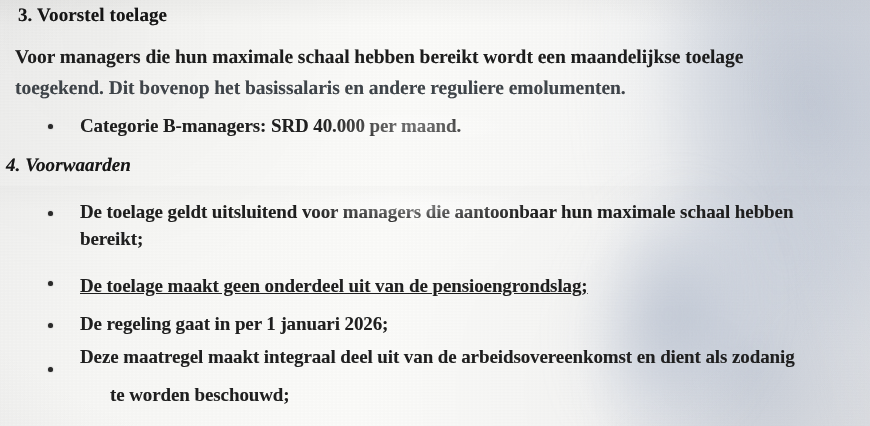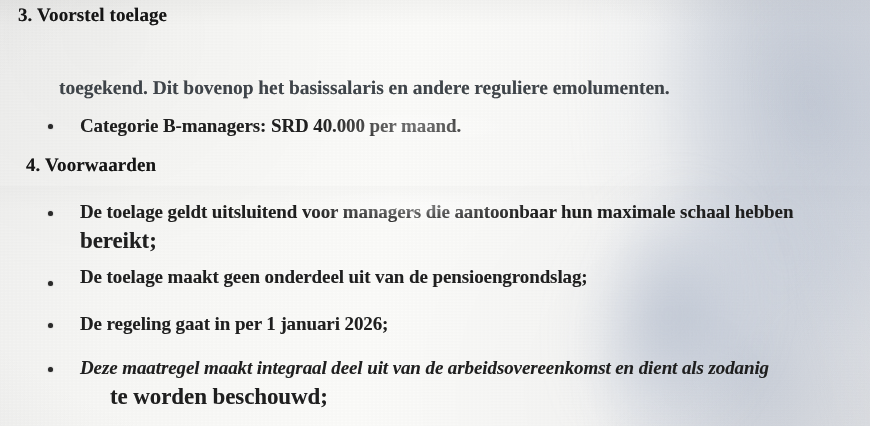--- a/index.html
+++ b/index.html
@@ -132,21 +132,21 @@
   .bullet-text {
     position: absolute;
     white-space: nowrap;
     font-size: 19px;
     font-weight: bold;
     color: #1f1f1f;
     letter-spacing: -.1px;
     text-shadow: 0 0 .5px rgba(0,0,0,.28);
   }
   .bullet-text.cont {
-    font-size: 23px;
+    font-size: 19px;
     font-family: Liberation Serif, serif;
   }
 
   
   .glare-fade {
     position: absolute;
     left: 300px;
     top: 190px;
     width: 230px;
     height: 34px;
@@ -178,49 +178,50 @@
   <div class="shadow-blob"></div>
   <div class="shadow-blob-2"></div>
   <div class="shadow-edge-hi"></div>
 
   <div class="vignette"></div>
 
   <div class="content">
 
     <div class="txt heading" style="left:18px; top:6px;">3. Voorstel toelage</div>
 
-
-    <div class="txt para faded" style="left:15px; top:79px;margin-left:44px;">toegekend. Dit bovenop het basissalaris en andere reguliere emolumenten.</div>
+    <div class="txt para" style="left:15px; top:48px;">Voor managers die hun maximale schaal hebben bereikt wordt een maandelijkse toelage</div>
+
+    <div class="txt para faded" style="left:15px; top:79px;">toegekend. Dit bovenop het basissalaris en andere reguliere emolumenten.</div>
 
     <div class="bullet-row" style="left:0; top:0;">
       <span class="bullet-dot" style="left:48px; top:124px;"></span>
       <span class="bullet-text" style="left:80px; top:115px;">Categorie B-managers: SRD 40.000 per maand.</span>
     </div>
 
-    <div class="txt heading" style="left:26px; top:156px;">4. Voorwaarden</div>
+    <div class="txt heading" style="left:6px; top:156px;font-style:italic;">4. Voorwaarden</div>
 
     <div class="bullet-row">
       <span class="bullet-dot" style="left:48px; top:211px;"></span>
       <span class="bullet-text" style="left:80px; top:201px;">De toelage geldt uitsluitend voor managers die aantoonbaar hun maximale schaal hebben</span>
       <span class="bullet-text cont" style="left:80px; top:228px;">bereikt;</span>
     </div>
 
     <div class="bullet-row">
       <span class="bullet-dot" style="left:48px; top:281px;"></span>
-      <span class="bullet-text" style="left:80px; top:266px;">De toelage maakt geen onderdeel uit van de pensioengrondslag;</span>
+      <span class="bullet-text" style="left:80px; top:275px;text-decoration:underline;">De toelage maakt geen onderdeel uit van de pensioengrondslag;</span>
     </div>
 
     <div class="bullet-row">
       <span class="bullet-dot" style="left:48px; top:323px;"></span>
       <span class="bullet-text" style="left:80px; top:313px;text-align:right;">De regeling gaat in per 1 januari 2026;</span>
     </div>
 
     <div class="bullet-row">
       <span class="bullet-dot" style="left:48px; top:367px;"></span>
-      <span class="bullet-text" style="left:80px; top:357px;font-style:italic;">Deze maatregel maakt integraal deel uit van de arbeidsovereenkomst en dient als zodanig</span>
+      <span class="bullet-text" style="left:80px; top:346px;">Deze maatregel maakt integraal deel uit van de arbeidsovereenkomst en dient als zodanig</span>
       <span class="bullet-text cont" style="left:80px; top:384px;margin-left:30px;">te worden beschouwd;</span>
     </div>
 
   </div>
 
   <div class="glare-fade"></div>
   <div class="glare-fade2"></div>
 
 </div>
 

